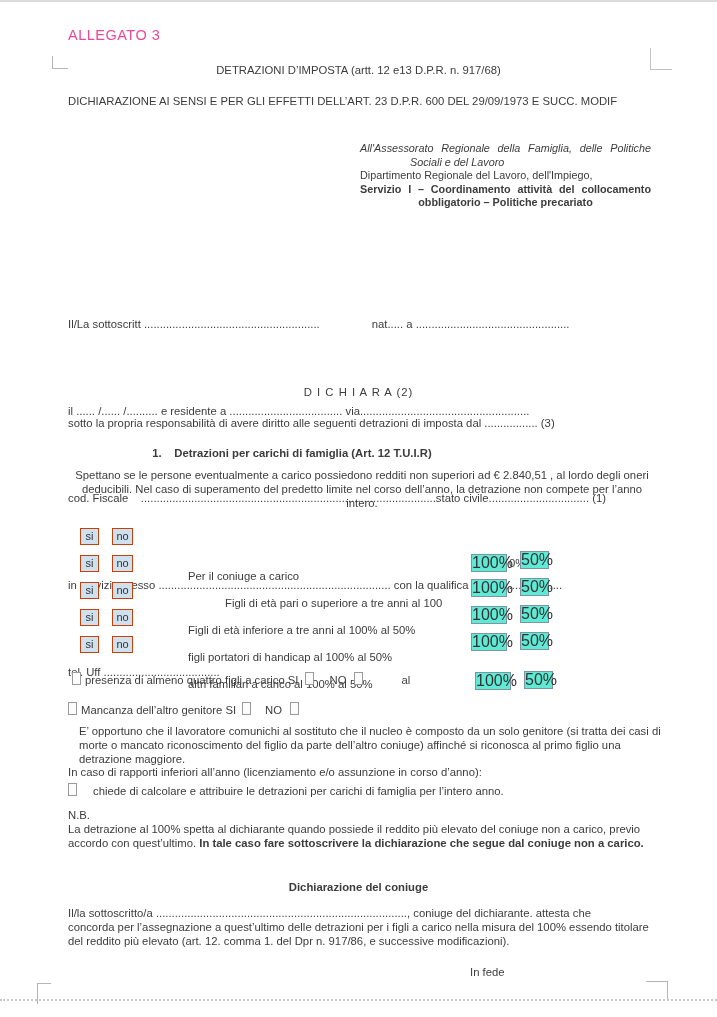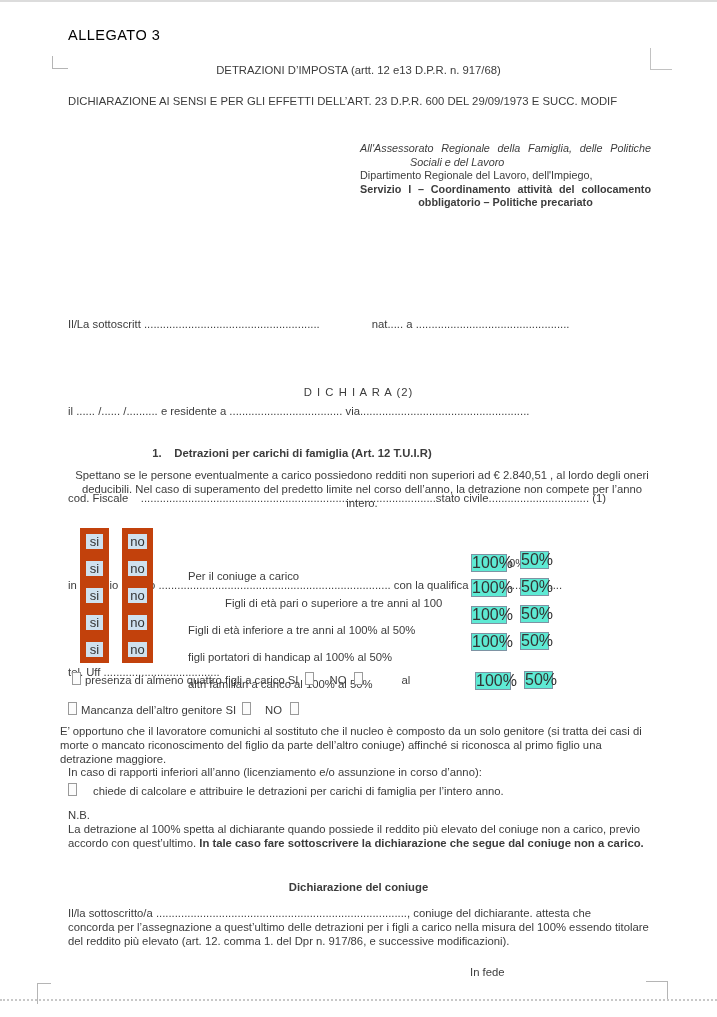--- a/index.html
+++ b/index.html
@@ -2,21 +2,21 @@
 <html><head>
 <meta charset="utf-8">
 <style>
   html,body{margin:0;padding:0;background:#ffffff;}
   #page{
     position:relative;width:717px;height:1017px;overflow:hidden;
     font-family:"Liberation Sans",sans-serif;color:#3c3c3c;font-size:11.3px;
     background:#ffffff;
   }
   .topline{position:absolute;top:0;left:0;width:717px;height:0;border-top:2px solid #dcdcdc;}
-  .allegato{position:absolute;left:68px;top:27px;font-size:14.5px;color:#000000;letter-spacing:.5px;}
+  .allegato{position:absolute;left:68px;top:27px;font-size:14.5px;color:#ec4899;letter-spacing:.5px;}
   .corner{position:absolute;}
   .corner.tl{left:52px;top:56px;width:15px;height:12px;border-left:1px solid #b5b5b5;border-bottom:1px solid #b5b5b5;}
   .corner.tr{left:650px;top:48px;width:21px;height:21px;border-left:1px solid #c2c2c2;border-bottom:1px solid #c2c2c2;}
   .corner.bl{left:37px;top:983px;width:13px;height:20px;border-left:1px solid #b5b5b5;border-top:1px solid #b5b5b5;}
   .corner.br{left:646px;top:981px;width:21px;height:19px;border-right:1px solid #b5b5b5;border-top:1px solid #b5b5b5;}
   .dottedline{position:absolute;left:0;top:999px;width:717px;border-top:2px dotted #c8c8c8;}
   .doc-title{position:absolute;left:0;top:64px;width:717px;text-align:center;}
   .doc-subtitle{position:absolute;left:68px;top:95px;}
   .addressee{position:absolute;left:360px;top:142px;width:291px;font-size:10.8px;line-height:13.6px;}
   .addr-just{text-align:justify;text-align-last:justify;}
@@ -26,42 +26,42 @@
   .addr-c{text-align:center;}
   .formlines{position:absolute;left:68px;top:252px;line-height:29px;white-space:pre-wrap;width:600px;}
   .gap{display:inline-block;width:52px;}
   .dichiara-title{position:absolute;left:0;top:386px;width:717px;text-align:center;letter-spacing:1px;}
   .dichiara-line{position:absolute;left:68px;top:417px;white-space:pre-wrap;}
   .sec1-heading{position:absolute;left:0;top:447px;width:584px;text-align:center;font-weight:bold;white-space:pre-wrap;}
   .intro{position:absolute;left:68px;top:469px;width:588px;line-height:13.8px;text-align:center;}
   .rows{position:absolute;left:68px;top:526px;width:600px;}
   .crow{position:relative;height:27px;padding-left:12px;}
   .cb{display:inline-block;width:17px;height:15px;line-height:15px;text-align:center;
-      background:#cfe1ef;border:6px solid #c2410c;font-size:13px;color:#333;vertical-align:top;margin-top:2px;}
+      background:#cfe1ef;border:1px solid #c2410c;font-size:11px;color:#333;vertical-align:top;margin-top:2px;}
   .cb.no{width:19px;margin-left:13px;}
   .rlabel{position:absolute;left:120px;top:4px;white-space:nowrap;margin-top:40px;}
   .rlabel.indent2{left:157px;}
   .pbox{position:absolute;height:16px;line-height:16px;text-align:right;background:#5eead4;
         border:1px solid #7e93a3;font-size:16px;color:#333;}
   .pbox.full{left:403px;width:34px;top:-1px;}
   .pbox.half{left:452px;width:27px;top:-2px;}
   .row2after{position:absolute;left:441px;top:4px;}
   .tofu{display:inline-block;width:7px;height:11px;border:1px solid #9a9a9a;background:#fcfcfc;vertical-align:-1px;}
   .quattro{position:absolute;left:72px;top:672px;width:600px;height:24px;}
   .quattro .t1{margin-left:4px;}
   .quattro .tofu.a{margin-left:6px;}
   .quattro .no{margin-left:16px;}
   .quattro .tofu.b{margin-left:8px;}
   .quattro .al{margin-left:38px;}
   .mancanza{position:absolute;left:68px;top:702px;}
   .mancanza .t1{margin-left:4px;}
   .mancanza .tofu.a{margin-left:6px;}
   .mancanza .no{margin-left:14px;}
   .mancanza .tofu.b{margin-left:8px;}
-  .para2{position:absolute;left:60px;top:725px;width:588px;line-height:13.8px;}
+  .para2{position:absolute;left:79px;top:725px;width:588px;line-height:13.8px;}
   .rapporti{position:absolute;left:68px;top:766px;}
   .chiede{position:absolute;left:68px;top:783px;}
   .chiede .t1{margin-left:16px;}
   .nb-label{position:absolute;left:68px;top:809px;}
   .nb-para{position:absolute;left:68px;top:823px;width:588px;line-height:13.8px;}
   .nb-para b{font-weight:bold;}
   .spouse-heading{position:absolute;left:0;top:881px;width:717px;text-align:center;font-weight:bold;}
   .spouse-line1{position:absolute;left:68px;top:907px;white-space:pre-wrap;}
   .spouse-body{position:absolute;left:68px;top:921px;width:590px;line-height:13.8px;}
   .infede{position:absolute;left:470px;top:966px;}
@@ -89,20 +89,21 @@
 
   <div class="formlines">
     <div><span>Il/La sottoscritt ........................................................</span><span class="gap"></span><span>nat..... a .................................................</span></div>
     <div>il ...... /...... /.......... e residente a .................................... via......................................................</div>
     <div>cod. Fiscale    ..............................................................................................stato civile................................ (1)</div>
     <div>in servizio presso .......................................................................... con la qualifica di..........................</div>
     <div>tel. Uff .....................................</div>
   </div>
 
   <div class="dichiara-title">D I C H I A R A (2)</div>
+  <div class="dichiara-line">sotto la propria responsabilità di avere diritto alle seguenti detrazioni di imposta dal ................. (3)</div>
 
   <div class="sec1-heading">1.    Detrazioni per carichi di famiglia (Art. 12 T.U.I.R)</div>
   <div class="intro">Spettano se le persone eventualmente a carico possiedono redditi non superiori ad € 2.840,51 , al lordo degli oneri deducibili. Nel caso di superamento del predetto limite nel corso dell’anno, la detrazione non compete per l’anno intero.</div>
 
   <div class="rows">
     <div class="crow">
       <span class="cb">si</span><span class="cb no">no</span>
       <span class="rlabel">Per il coniuge a carico</span>
     </div>
     <div class="crow">

